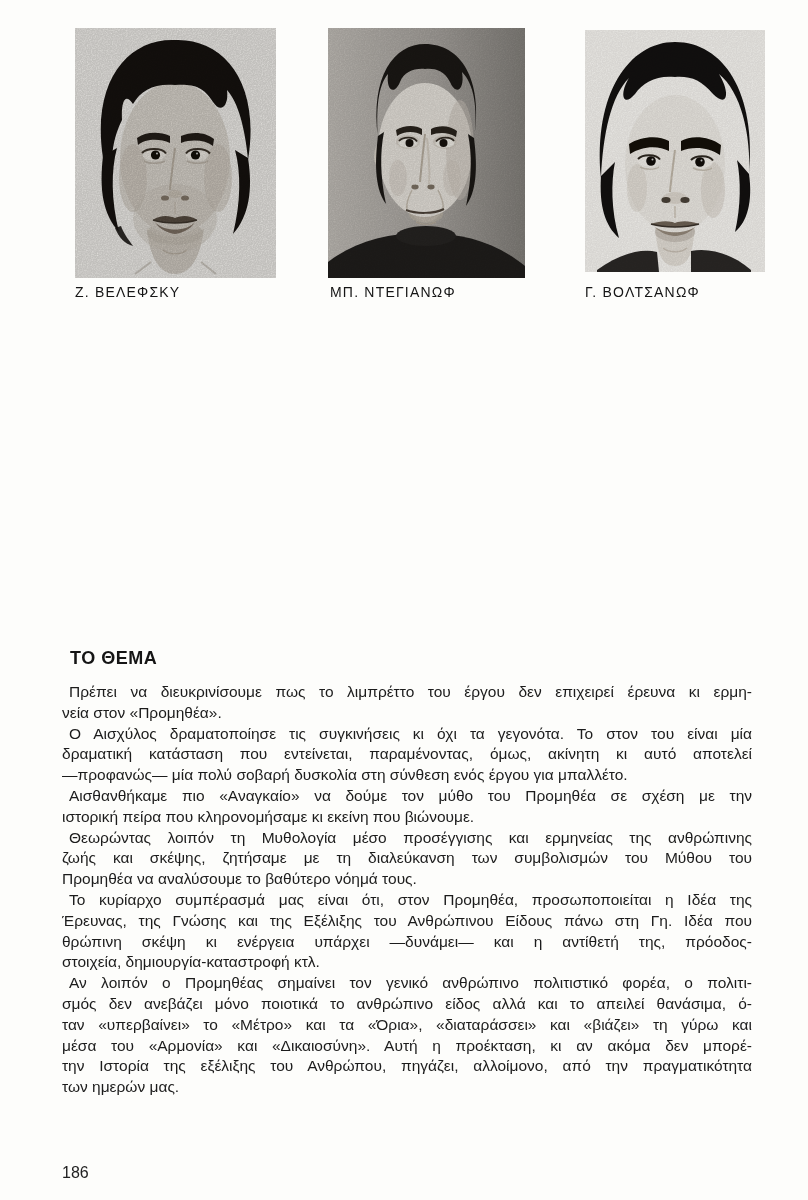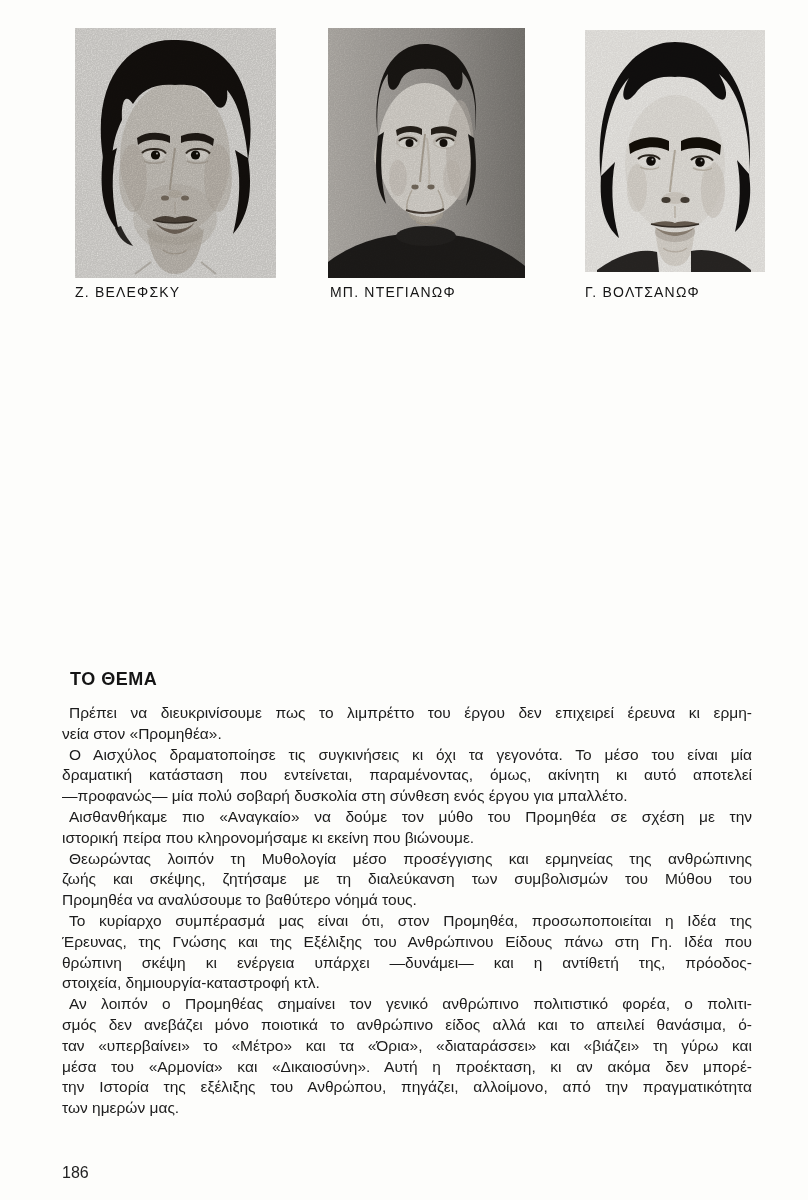--- a/index.html
+++ b/index.html
@@ -14,21 +14,21 @@
   .photo-2{left:328px;top:28px;width:197px;height:250px;}
   .photo-3{left:585px;top:30px;width:180px;height:242px;}
   .caption{
     position:absolute;top:284px;font-size:14px;letter-spacing:1.2px;color:#151515;
     font-family:"Liberation Sans", sans-serif;
   }
   .cap-1{left:75px;}
   .cap-2{left:330px;text-align:right;}
   .cap-3{left:585px;}
   
-  .article{position:absolute;left:62px;top:669px;width:690px;}
+  .article{position:absolute;left:62px;top:648px;width:690px;}
   .article h2{
     margin:0 0 14px 8px;font-size:18px;font-weight:bold;letter-spacing:.5px;color:#151515;
     line-height:20px;
   }
   .article p{margin:0;font-size:15.5px;line-height:20.8px;color:#1c1c1c;}
   .ln{
     display:block;white-space:nowrap;overflow:visible;
     text-align:justify;text-align-last:justify;
   }
   .ln.last{text-align-last:left;}
@@ -180,21 +180,21 @@
 
   <section class="article">
     <h2>ΤΟ ΘΕΜΑ</h2>
 
     <p>
       <span class="ln indent">Πρέπει να διευκρινίσουμε πως το λιμπρέττο του έργου δεν επιχειρεί έρευνα κι ερμη-</span>
       <span class="ln last">νεία στον «Προμηθέα».</span>
     </p>
 
     <p>
-      <span class="ln indent">Ο Αισχύλος δραματοποίησε τις συγκινήσεις κι όχι τα γεγονότα. Το μέσο του είναι μία</span>
+      <span class="ln indent">Ο Αισχύλος δραματοποίησε τις συγκινήσεις κι όχι τα γεγονότα. Το στον του είναι μία</span>
       <span class="ln">δραματική κατάσταση που εντείνεται, παραμένοντας, όμως, ακίνητη κι αυτό αποτελεί</span>
       <span class="ln last">—προφανώς— μία πολύ σοβαρή δυσκολία στη σύνθεση ενός έργου για μπαλλέτο.</span>
     </p>
 
     <p>
       <span class="ln indent">Αισθανθήκαμε πιο «Αναγκαίο» να δούμε τον μύθο του Προμηθέα σε σχέση με την</span>
       <span class="ln last">ιστορική πείρα που κληρονομήσαμε κι εκείνη που βιώνουμε.</span>
     </p>
 
     <p>

